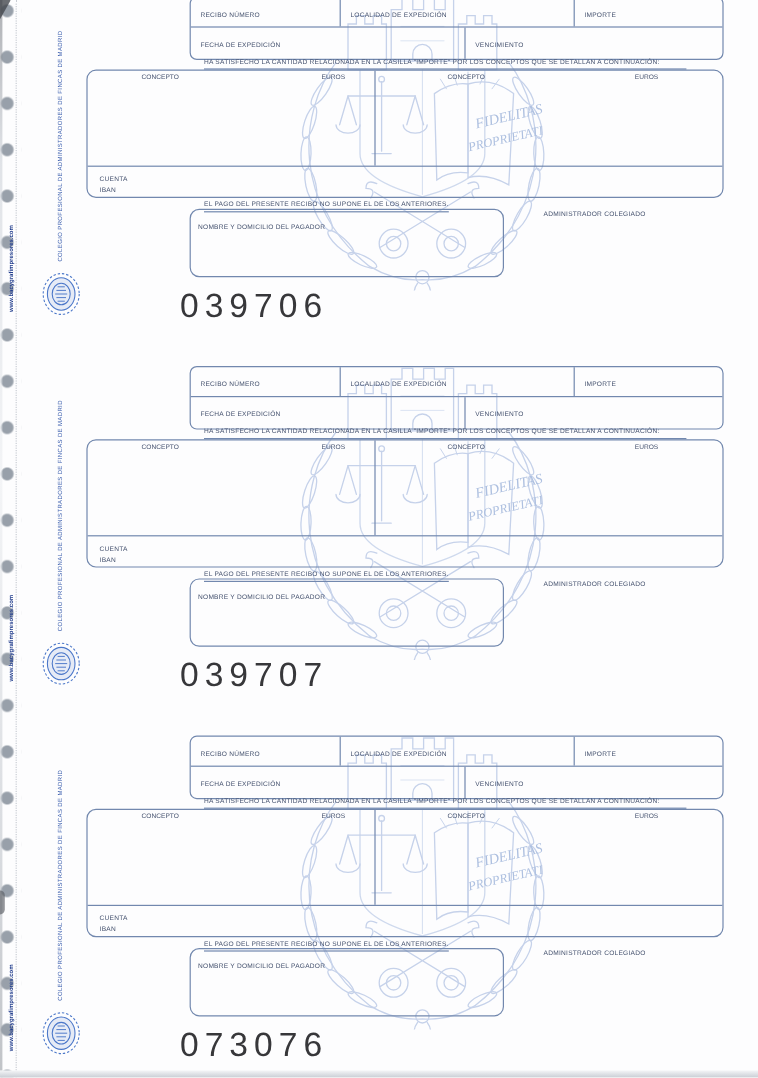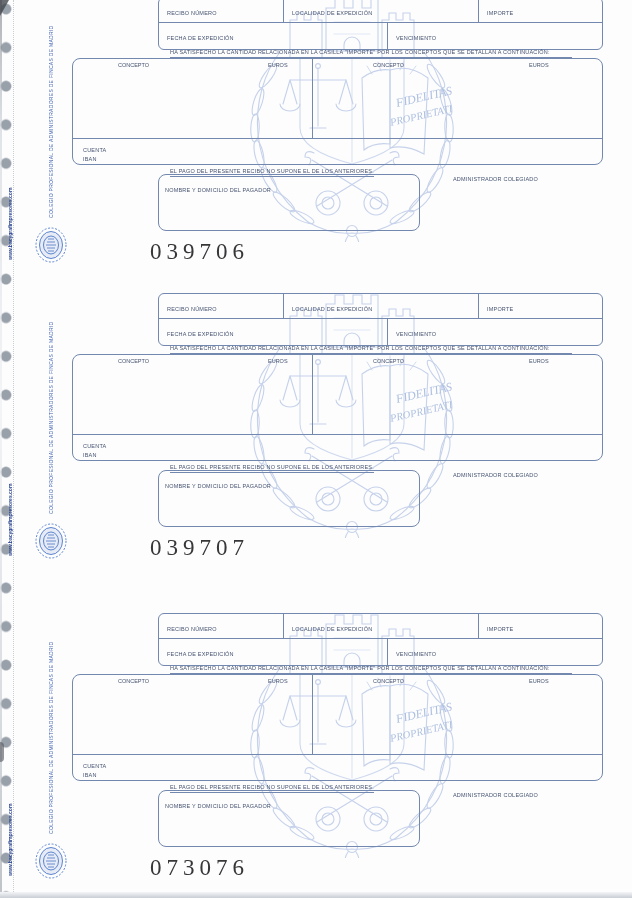--- a/index.html
+++ b/index.html
@@ -43,22 +43,22 @@
   .collbl{position:absolute;top:3px;font-size:5.5px;color:var(--ink);}
   .p1{left:45px;} .p2{left:195px;} .p3{left:300px;} .p4{left:456px;}
   .vdiv{position:absolute;left:239px;top:0;width:1px;height:79px;background:var(--line);}
   .hsep{position:absolute;left:0;top:79px;width:100%;height:1px;background:var(--line);}
   .cuenta{position:absolute;left:10px;top:88px;}
   .iban{position:absolute;left:10px;top:97px;}
   .pago{position:absolute;left:170px;top:176px;border-bottom:1px solid var(--line);padding-bottom:1px;}
   .nombrebox{position:absolute;left:158px;top:182px;width:262px;height:57px;
              border:1px solid var(--line);border-radius:8px;padding:3px 6px;box-sizing:border-box;}
   .admin{position:absolute;left:453px;top:184px;}
-  .serial{position:absolute;left:150px;top:247px;font-family:Liberation Serif, serif;
-          font-size:23px;letter-spacing:5px;color:var(--serial);}
+  .serial{position:absolute;left:150px;top:247px;font-family:Liberation Sans, sans-serif;
+          font-size:28px;letter-spacing:5px;color:var(--serial);}
 </style>
 </head>
 <body>
 
 <div class="page">
 
   <svg width="0" height="0" style="position:absolute" aria-hidden="true">
     <defs>
       <g id="emblem-def" fill="none" stroke="currentColor" stroke-width="1.1" stroke-linecap="round">
 
@@ -180,21 +180,21 @@
 
     <div class="nombrebox">
       <span class="lbl">NOMBRE Y DOMICILIO DEL PAGADOR</span>
     </div>
 
     <div class="admin lbl">ADMINISTRADOR COLEGIADO</div>
 
     <div class="serial">039706</div>
   </section>
 
-  <section class="receipt" style="top: 288px;">
+  <section class="receipt" style="top: 300px;">
     <svg class="watermark" viewBox="0 0 260 252">
           <use href="#emblem-def"></use>
         </svg>
 
     <div class="vtext college">COLEGIO PROFESIONAL DE ADMINISTRADORES DE FINCAS DE MADRID</div>
     <div class="vtext printer">www.bacygrafimpresores.com</div>
     <svg class="stamp" viewBox="0 0 34 38">
           <use href="#stamp-def"></use>
         </svg>
 

